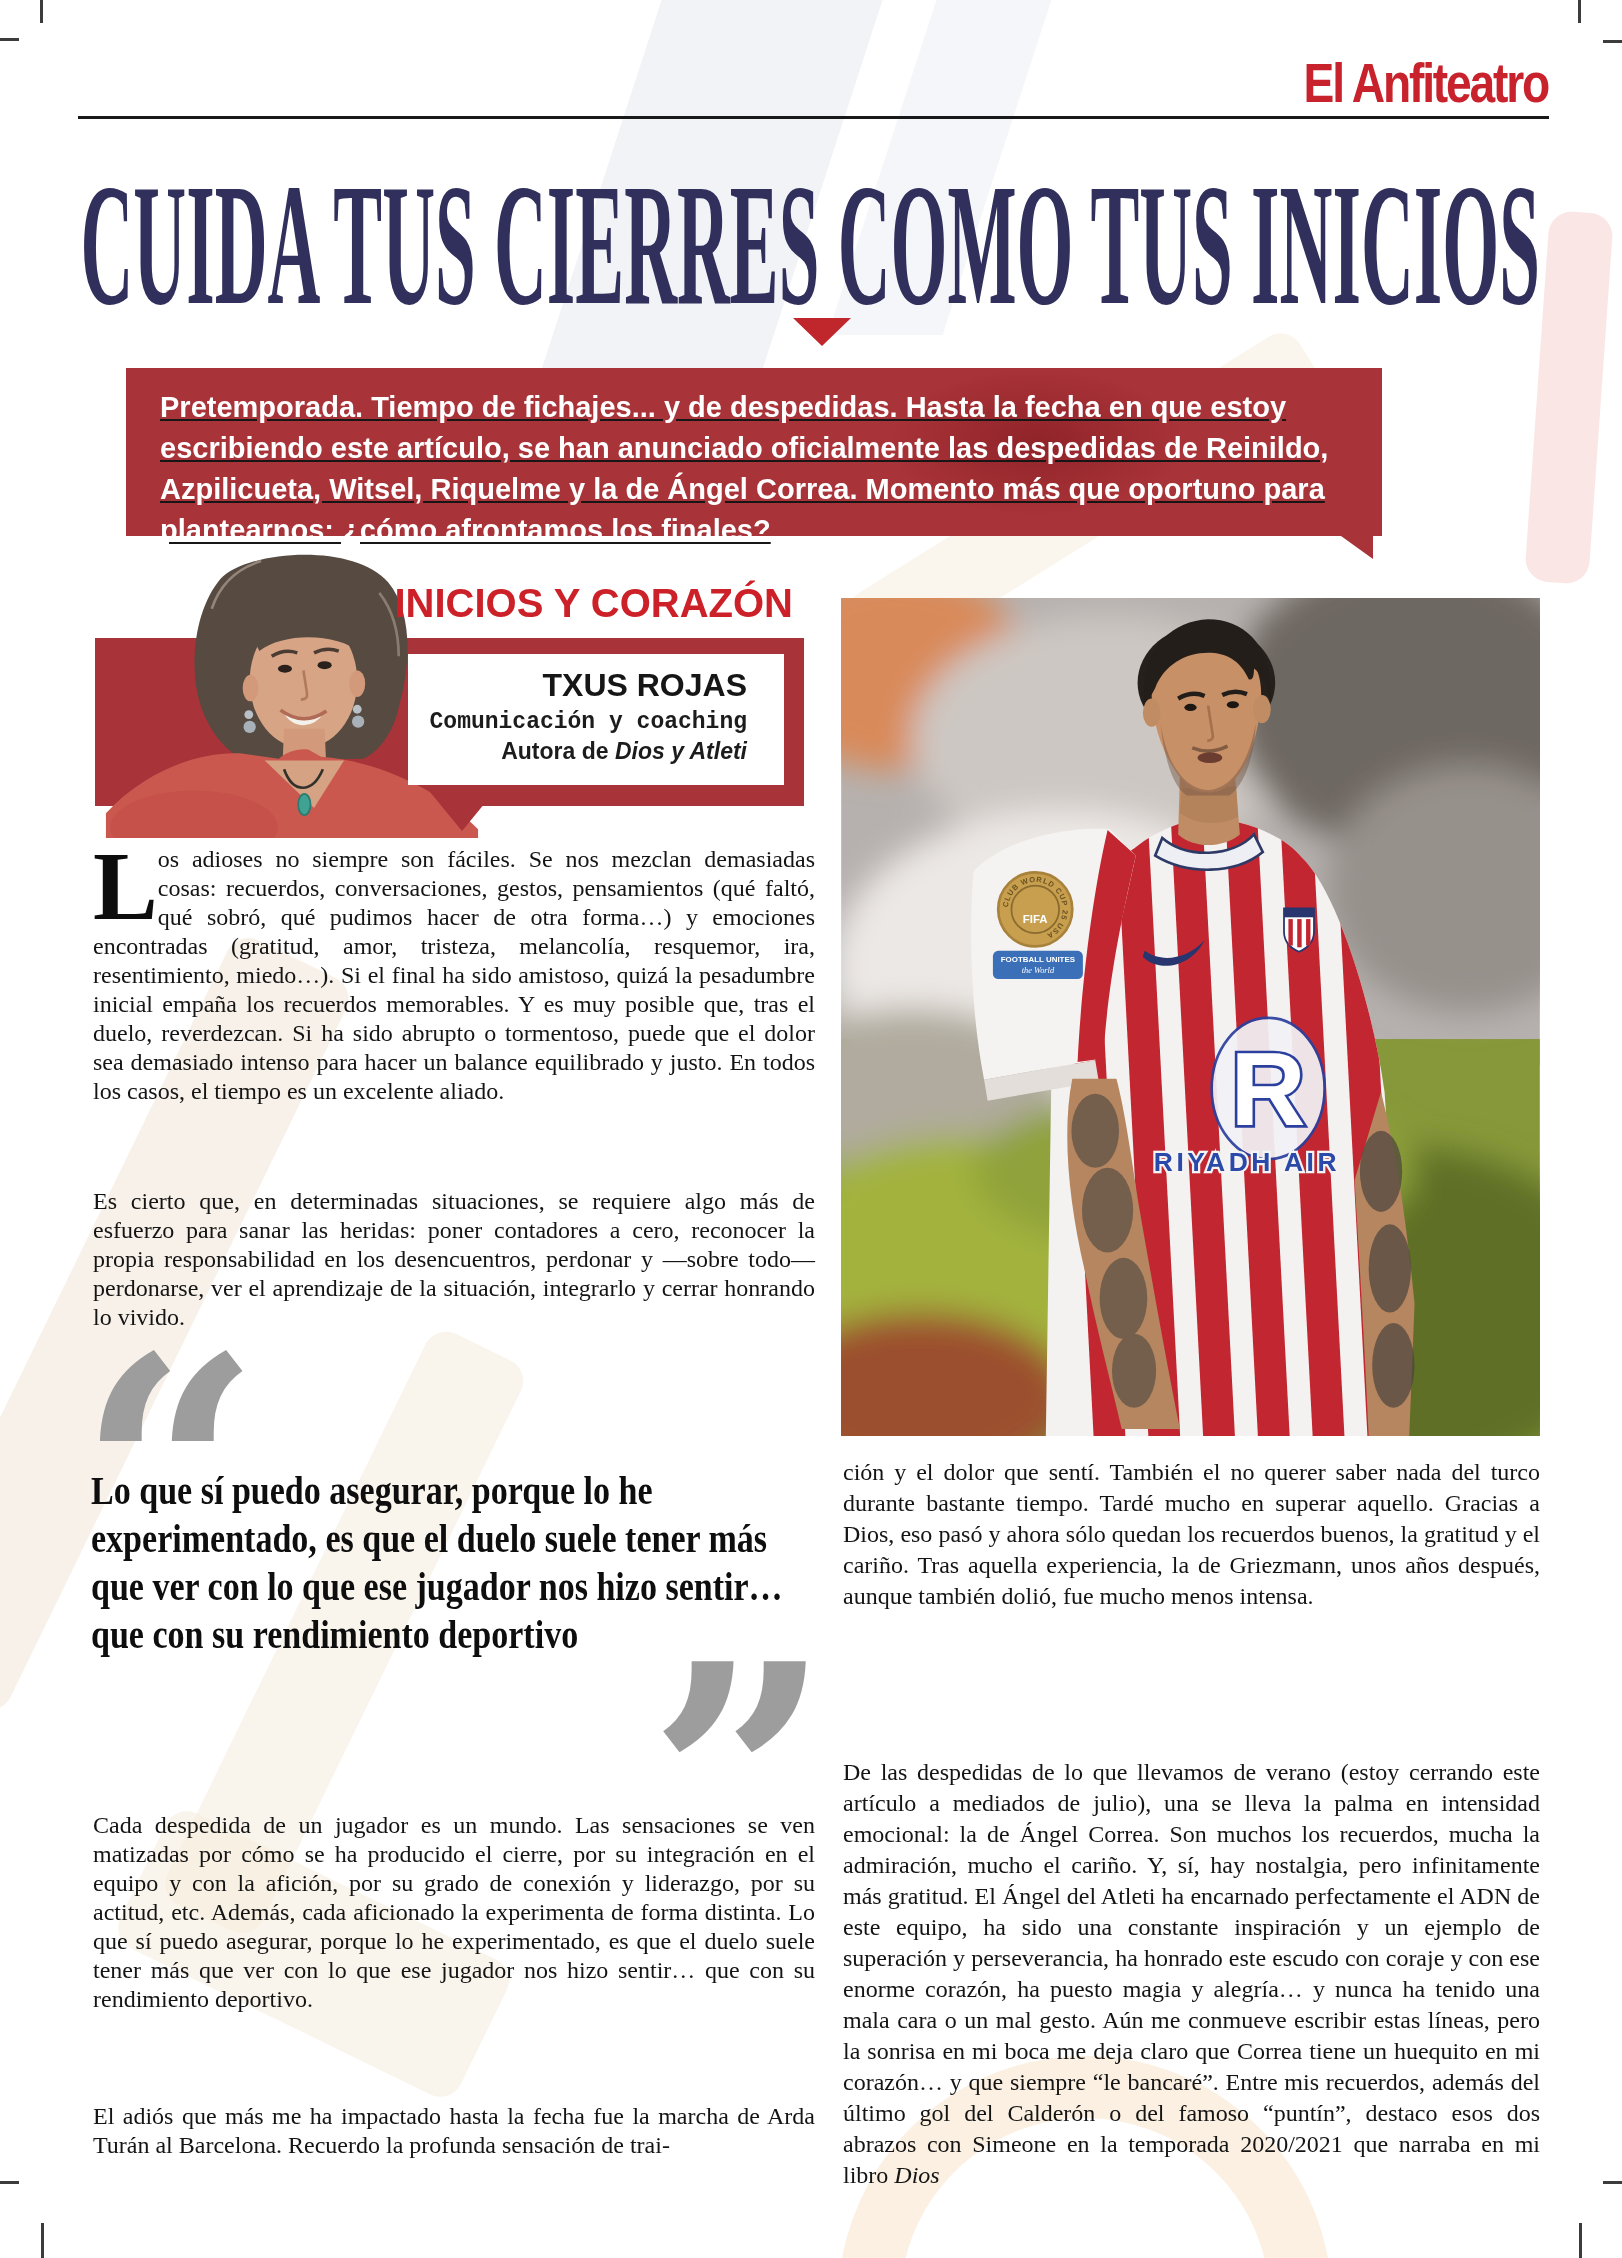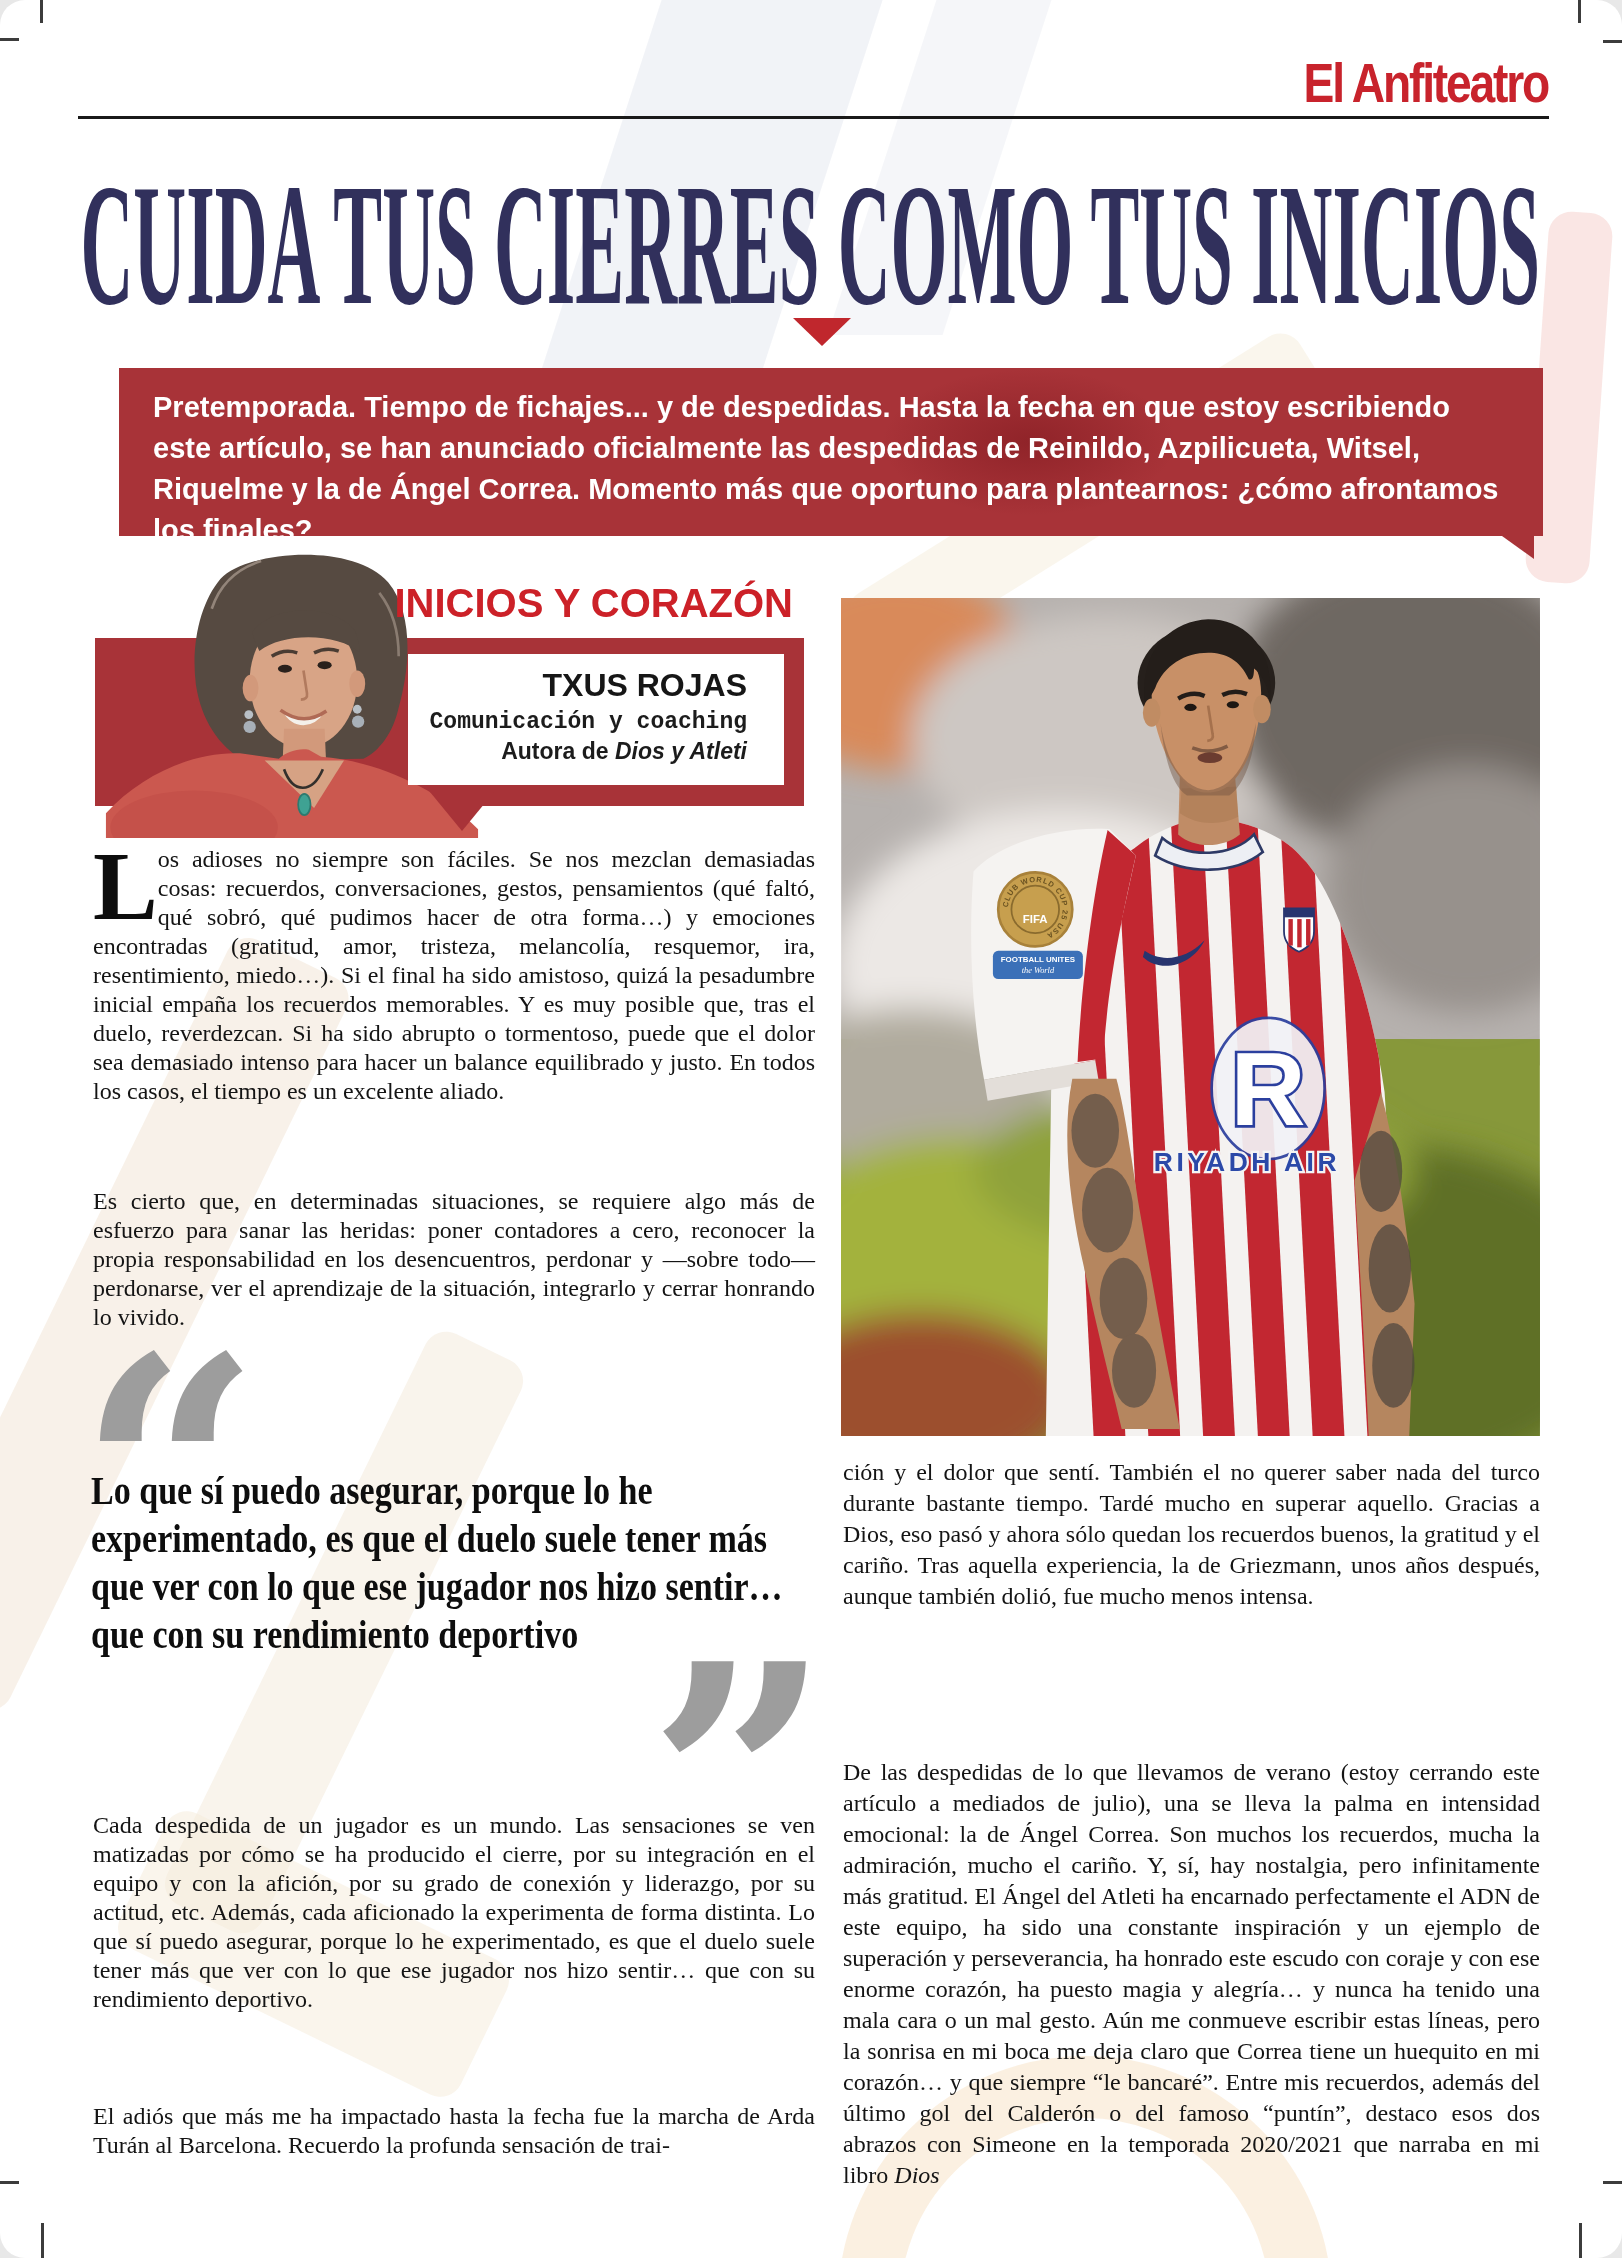--- a/index.html
+++ b/index.html
@@ -1,36 +1,36 @@
 <!DOCTYPE html>
 <html lang="es" style="font-size:14px"><head>
 <meta charset="utf-8">
 <style>
   html,body{margin:0;padding:0;background:#e8e8e8;}
   #page{position:relative;width:1622px;height:2258px;background:#ffffff;overflow:hidden;
-        font-family:"Liberation Serif",serif;color:#161616;border-radius:25px;}
+        font-family:"Liberation Serif",serif;color:#161616;}
   
   .mark{position:absolute;background:#3c3c3c;}
   
   .wm{position:absolute;pointer-events:none;}
   .wm-bar{border-radius:23px;}
   
   .logo{position:absolute;right:74px;top:51px;font-family:"Liberation Sans",sans-serif;
         font-weight:bold;font-size:55px;letter-spacing:-2.6px;color:#c8232c;
         transform:scaleX(.84);transform-origin:100% 50%;white-space:nowrap;}
   .mast-rule{position:absolute;left:78px;top:116px;width:1471px;height:2.6px;background:#191919;}
   .tagline{position:absolute;left:529px;right:74px;top:124px;text-align:right;
            font-family:"Liberation Sans",sans-serif;font-weight:bold;font-size:17.6px;color:#101010;}
   
   .headline-svg{position:absolute;left:78px;top:178px;overflow:visible;}
   .head-pointer{position:absolute;left:793px;top:318px;width:0;height:0;
         border-left:29px solid transparent;border-right:29px solid transparent;
         border-top:28px solid #c0272d;}
   
-  .standfirst{position:absolute;left:119px;top:368px;width:1424px;height:168px;background:#a83338;}
+  .standfirst{position:absolute;left:126px;top:368px;width:1256px;height:168px;background:#a83338;text-decoration:underline;}
   .standfirst .blob{position:absolute;left:706px;top:-8.8px;width:371px;height:185px;
         background:radial-gradient(closest-side at 55% 45%,rgba(120,20,26,.5),rgba(120,20,26,0) 88%);}
   .standfirst .notch{position:absolute;right:8.8px;bottom:-23px;width:0;height:0;
         border-left:32px solid transparent;border-top:23px solid #a83338;}
   .standfirst .sf-text{position:relative;display:block;padding:18.5px 34px 0 34px;
         font-family:"Liberation Sans",sans-serif;font-weight:bold;font-size:29px;line-height:41px;
         color:#ffffff;text-align:left;}
   
   .author-band{position:absolute;left:95px;top:638px;width:709px;height:168px;background:#a83338;z-index:1;}
   .author-card{position:absolute;left:408px;top:654px;width:376px;height:131px;background:#ffffff;z-index:3;

